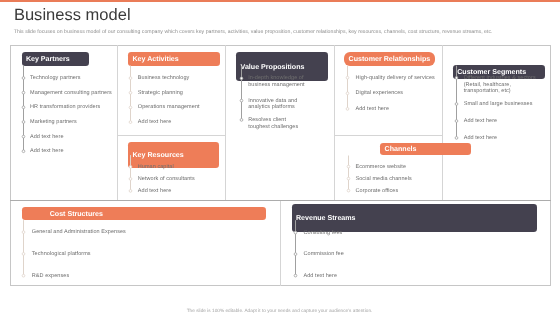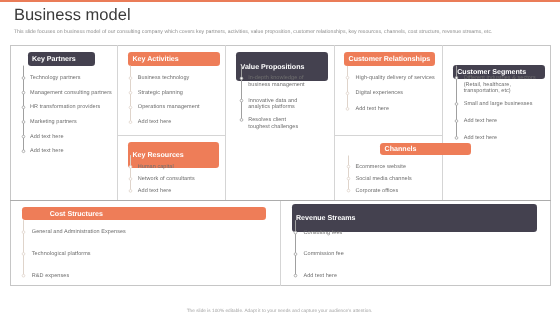--- a/index.html
+++ b/index.html
@@ -40,21 +40,21 @@
 <div class="vline" style="left:117.1px;top:44.5px;height:155.5px"></div>
 <div class="vline" style="left:225.4px;top:44.5px;height:155.5px"></div>
 <div class="vline" style="left:333.7px;top:44.5px;height:155.5px"></div>
 <div class="vline" style="left:442.0px;top:44.5px;height:155.5px"></div>
 <div class="vline" style="left:280.2px;top:200px;height:86px"></div>
 <div class="hline strong" style="left:10px;top:199.6px;width:540.5px"></div>
 <div class="hline" style="left:117.1px;top:135.3px;width:108.3px"></div>
 <div class="hline" style="left:333.7px;top:135.3px;width:108.3px"></div>
 
 <div id="cards-layer">
-    <div class="chead dark" style="left:21.7px;top:51.9px;width:67px;height:13.7px;font-size:7.1px;margin-left:6px;">Key Partners</div>
+    <div class="chead dark" style="left:21.7px;top:51.9px;width:67px;height:13.7px;font-size:7.1px;">Key Partners</div>
     <svg class="rail" width="8" height="91" viewBox="0 0 8 91" style="left:20px;top:65px;">
       <line x1="3.5" y1="0.5999999999999943" x2="3.5" y2="86.25" stroke="#a0a0a0" stroke-width="1"></line>
       <circle cx="3.5" cy="13" r="1.35" fill="#ffffff" stroke="#a0a0a0" stroke-width="0.8"></circle>
       <circle cx="3.5" cy="27.650000000000006" r="1.35" fill="#ffffff" stroke="#a0a0a0" stroke-width="0.8"></circle>
       <circle cx="3.5" cy="42.3" r="1.35" fill="#ffffff" stroke="#a0a0a0" stroke-width="0.8"></circle>
       <circle cx="3.5" cy="56.95" r="1.35" fill="#ffffff" stroke="#a0a0a0" stroke-width="0.8"></circle>
       <circle cx="3.5" cy="71.6" r="1.35" fill="#ffffff" stroke="#a0a0a0" stroke-width="0.8"></circle>
       <circle cx="3.5" cy="86.25" r="1.35" fill="#ffffff" stroke="#a0a0a0" stroke-width="0.8"></circle>
     </svg>
     <div class="itext" style="left:30px;top:75px;width:82px;">Technology partners</div>
@@ -88,21 +88,21 @@
     <div class="chead dark" style="left:236.4px;top:52.2px;width:92px;height:29px;font-size:7.1px;">Value Propositions</div>
     <svg class="rail" width="8" height="59" viewBox="0 0 8 59" style="left:238px;top:65px;">
       <line x1="3.5" y1="0.7000000000000028" x2="3.5" y2="54.900000000000006" stroke="#a0a0a0" stroke-width="1"></line>
       <circle cx="3.5" cy="13.299999999999997" r="1.35" fill="#ffffff" stroke="#a0a0a0" stroke-width="0.8"></circle>
       <circle cx="3.5" cy="35.599999999999994" r="1.35" fill="#ffffff" stroke="#a0a0a0" stroke-width="0.8"></circle>
       <circle cx="3.5" cy="54.900000000000006" r="1.35" fill="#ffffff" stroke="#a0a0a0" stroke-width="0.8"></circle>
     </svg>
     <div class="itext" style="left:248.2px;top:75.3px;width:48px;">In-depth knowledge of<br>business management</div>
     <div class="itext" style="left:248.2px;top:97.6px;width:48px;">Innovative data and<br>analytics platforms</div>
     <div class="itext" style="left:248.2px;top:116.9px;width:48px;">Resolves client<br>toughest challenges</div>
-    <div class="chead accent" style="left:344.4px;top:52.4px;width:91px;height:13.5px;font-size:7.1px;">Customer Relationships</div>
+    <div class="chead accent" style="left:344.4px;top:52.4px;width:91px;height:13.5px;font-size:7.1px;border-radius:6px;">Customer Relationships</div>
     <svg class="rail" width="8" height="48" viewBox="0 0 8 48" style="left:344px;top:65px;">
       <line x1="3.5" y1="0.9000000000000057" x2="3.5" y2="43.900000000000006" stroke="#dfd4cb" stroke-width="1"></line>
       <circle cx="3.5" cy="12.700000000000003" r="1.35" fill="#ffffff" stroke="#dfd4cb" stroke-width="0.8"></circle>
       <circle cx="3.5" cy="28.299999999999997" r="1.35" fill="#ffffff" stroke="#dfd4cb" stroke-width="0.8"></circle>
       <circle cx="3.5" cy="43.900000000000006" r="1.35" fill="#ffffff" stroke="#dfd4cb" stroke-width="0.8"></circle>
     </svg>
     <div class="itext" style="left:355.5px;top:74.7px;width:82px;">High-quality delivery of services</div>
     <div class="itext" style="left:355.5px;top:90.3px;width:82px;">Digital experiences</div>
     <div class="itext" style="left:355.5px;top:105.9px;width:82px;">Add text here</div>
     <div class="chead accent" style="left:344.4px;top:142.9px;width:91px;height:12.6px;font-size:7.1px;margin-left:36px;">Channels</div>

